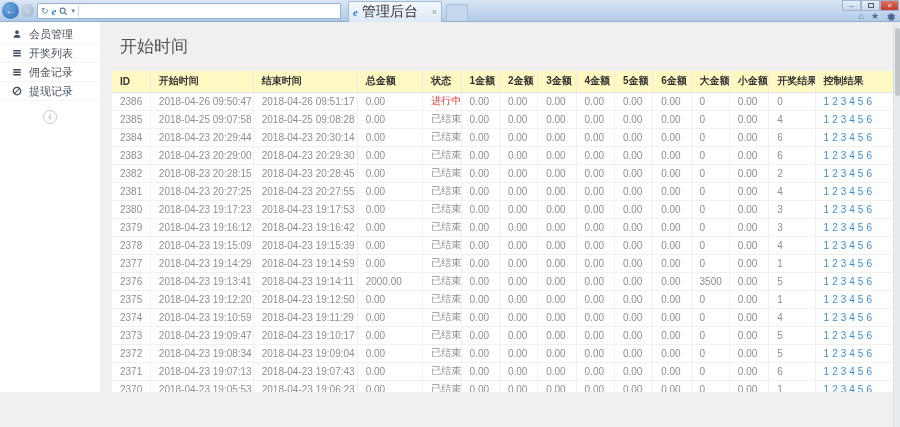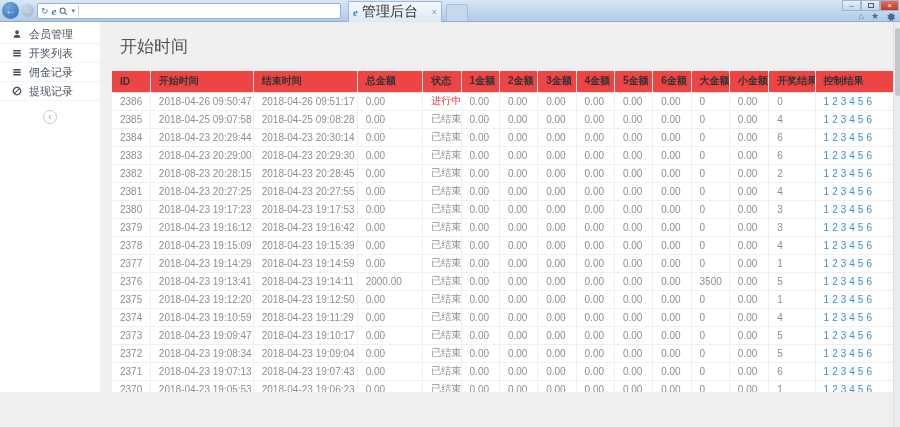--- a/index.html
+++ b/index.html
@@ -44,21 +44,21 @@
   .sb-item { height:19px; display:flex; align-items:center; gap:7px; padding-left:12px; font-size:11px; color:#47505f; border-bottom:1px solid #f4f4f4; cursor:pointer; }
   .sb-icon { width:10px; height:10px; display:inline-flex; }
   .sb-icon svg { width:10px; height:10px; fill:#3e4d63; }
   .collapse-btn { width:14px; height:14px; border:1px solid #c9c9c9; border-radius:50%; color:#9a9a9a; font-size:10px; line-height:12px; text-align:center; margin:9px auto 0; cursor:pointer; }
 
   .main { flex:1; background:#f0f0f0; padding:0 5px 0 12px; overflow:hidden; }
   .page-title { font-size:17px; color:#555; padding:13px 0 13px 8px; }
   .card { background:#fff; }
 
   table { width:100%; border-collapse:collapse; table-layout:fixed; font-size:10px; }
-  th { background:#ef4444; color:#333; font-weight:bold; text-align:left; height:21px; padding:0 0 0 8px; border-right:1px solid #ececec; border-bottom:1px solid #e3e3e3; white-space:nowrap; overflow:hidden; }
+  th { background:#fef9c3; color:#333; font-weight:bold; text-align:left; height:21px; padding:0 0 0 8px; border-right:1px solid #ececec; border-bottom:1px solid #e3e3e3; white-space:nowrap; overflow:hidden; }
   td { height:18px; padding:0 0 0 8px; color:#8e8e8e; border-right:1px solid #f0f0f0; border-bottom:1px solid #f0f0f0; white-space:nowrap; overflow:hidden; }
   th:last-child, td:last-child { border-right:none; }
   a.ctl { color:#3e8ed0; text-decoration:none; margin-right:3px; cursor:pointer; }
 
   
   .scrollbar { position:absolute; right:0; top:22px; width:7px; height:405px; background:#e9ecef; border-left:1px solid #dcdfe2; }
   .scroll-thumb { position:absolute; top:6px; left:1px; width:5px; height:68px; background:#c2c6cb; border-radius:3px; cursor:grab; }
 </style>
 </head>
 <body>

